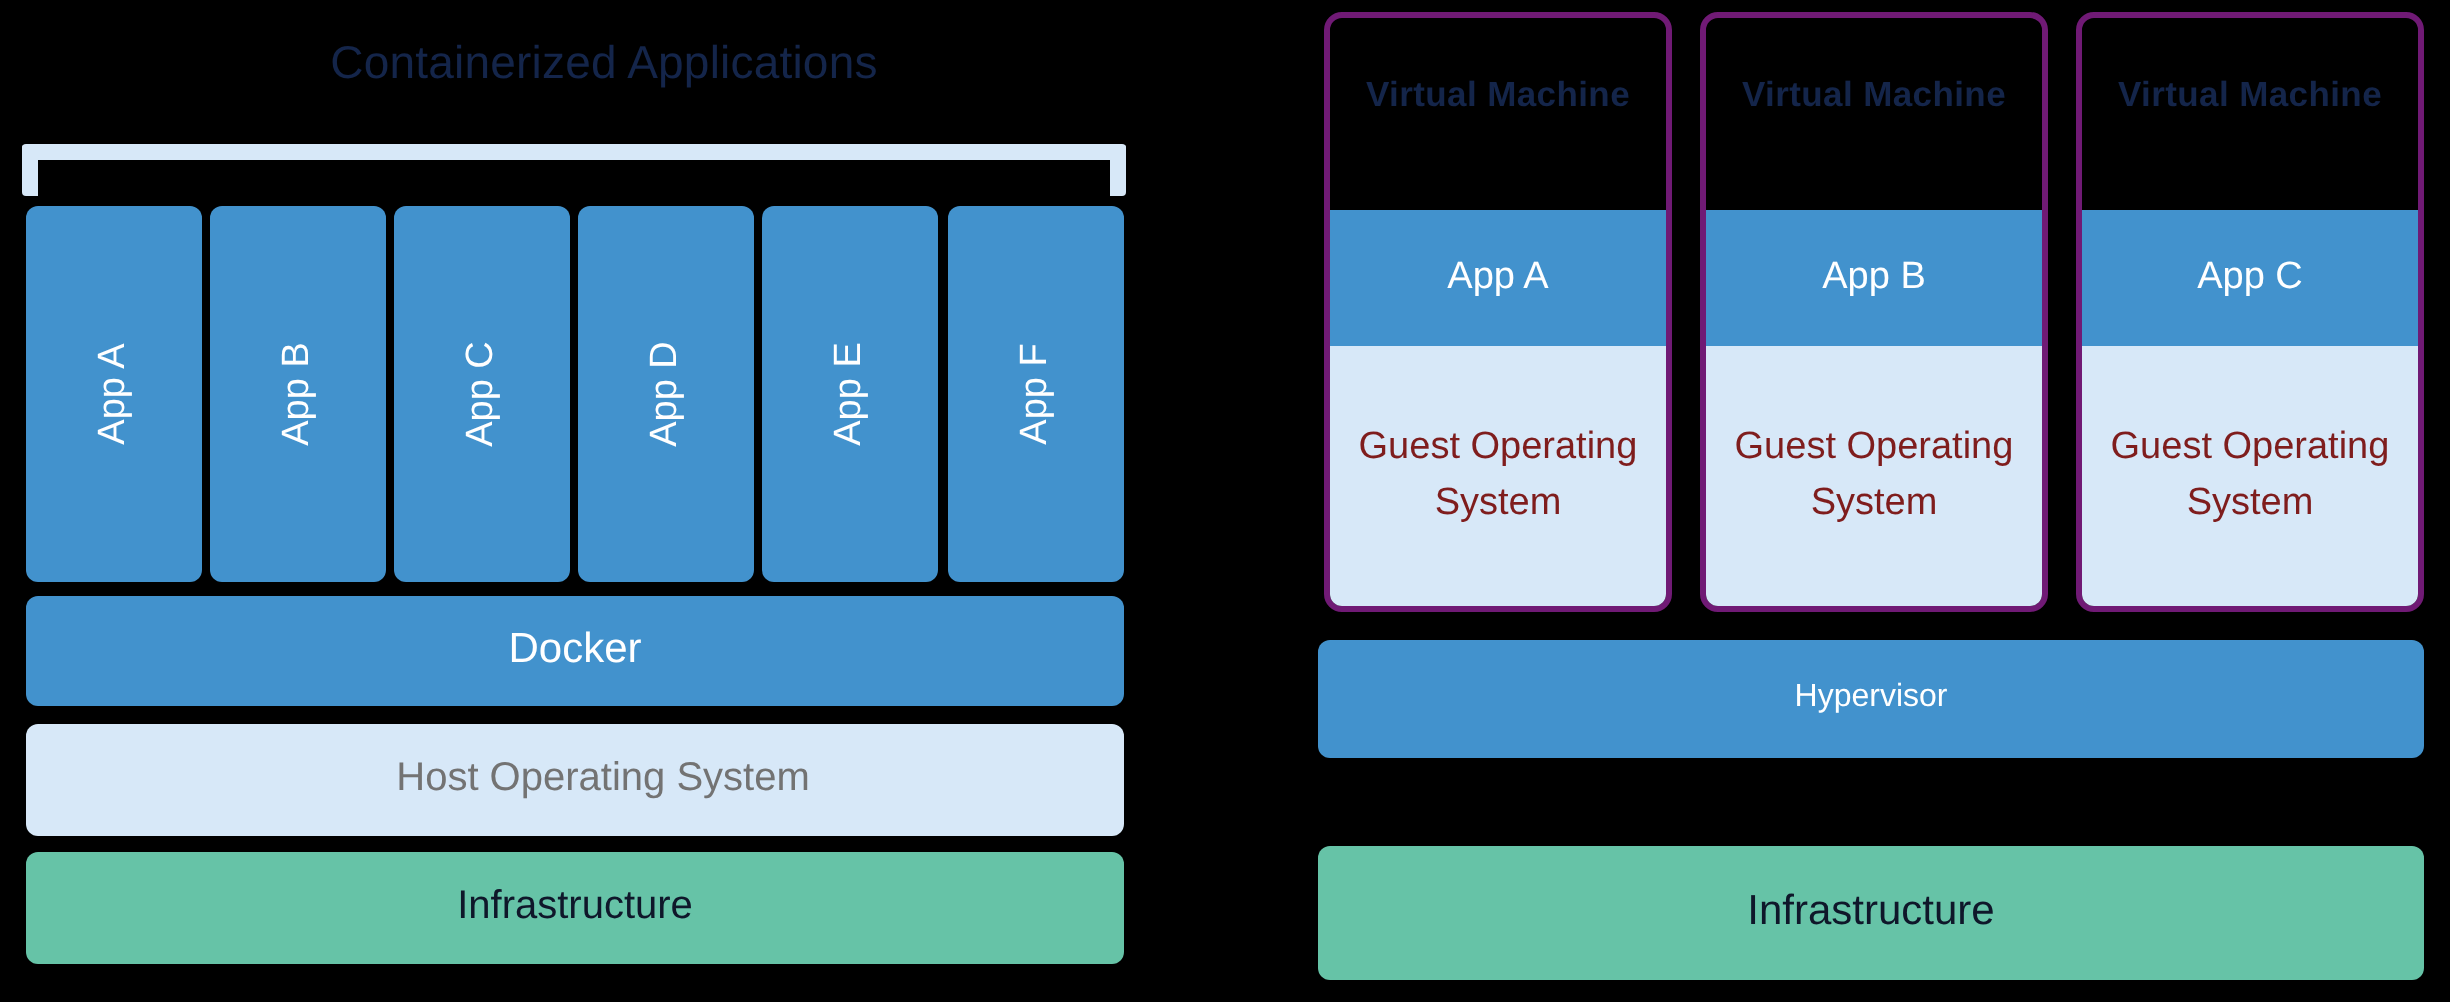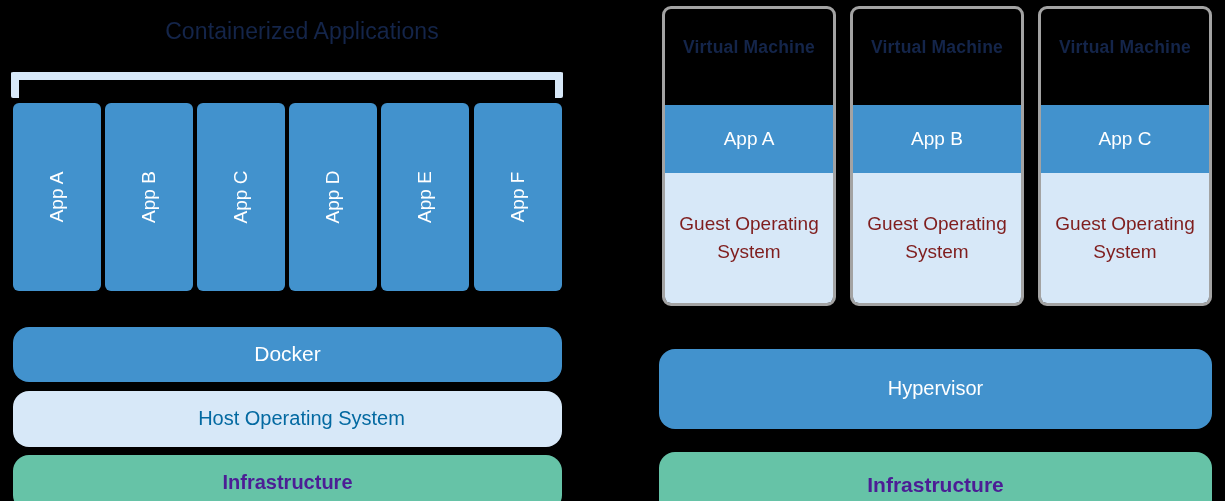--- a/index.html
+++ b/index.html
@@ -24,27 +24,26 @@
   }
 
   
   .blk {
     position: absolute;
     box-sizing: border-box;
     display: flex;
     align-items: center;
     justify-content: center;
     text-align: center;
-    border-radius: 16px;
+    border-radius: 6px;
     line-height: 1.18;
-    margin-top: 29px;
   }
   .blue     { background: #4292cd; color: #ffffff; }
-  .lightblue{ background: #d7e8f8; color: #0369a1; padding-left: 28px; }
-  .green    { background: #66c3a7; color: #4c1d95; font-weight: bold; }
+  .lightblue{ background: #d7e8f8; color: #737373; padding-left: 28px; }
+  .green    { background: #66c3a7; color: #0f172a; }
 
   
   #left-panel {
     position: absolute;
     left: 0; top: 0;
     width: 600px; height: 501px;
   }
 
   #containerized-title {
     position: absolute;
@@ -107,21 +106,21 @@
     position: absolute;
     left: 600px; top: 0;
     width: 625px; height: 501px;
   }
 
   .vm-box {
     position: absolute;
     top: 6px;
     width: 174px;
     height: 300px;
-    border: 3px solid #a3a3a3;
+    border: 3px solid #701a75;
     border-radius: 9px;
     box-sizing: border-box;
     overflow: hidden;
     background: transparent;
   }
   .vm-title {
     position: absolute;
     left: 0; right: 0;
     top: 28px;
     text-align: center;
@@ -151,22 +150,22 @@
     color: #7f1d1d;
     display: flex;
     align-items: center;
     justify-content: center;
     text-align: center;
     font-size: 19px;
     line-height: 1.45;
   }
 
   #hypervisor-row {
-    left: 59px; top: 320px; width: 553px; height: 80px;
-    font-size: 20px;
+    left: 59px; top: 320px; width: 553px; height: 59px;
+    font-size: 16px;
   }
   #infrastructure-row-right {
     left: 59px; top: 423px; width: 553px; height: 67px;
     font-size: 21px;
   }
 </style>
 </head>
 <body>
 
 <div class="stage">

